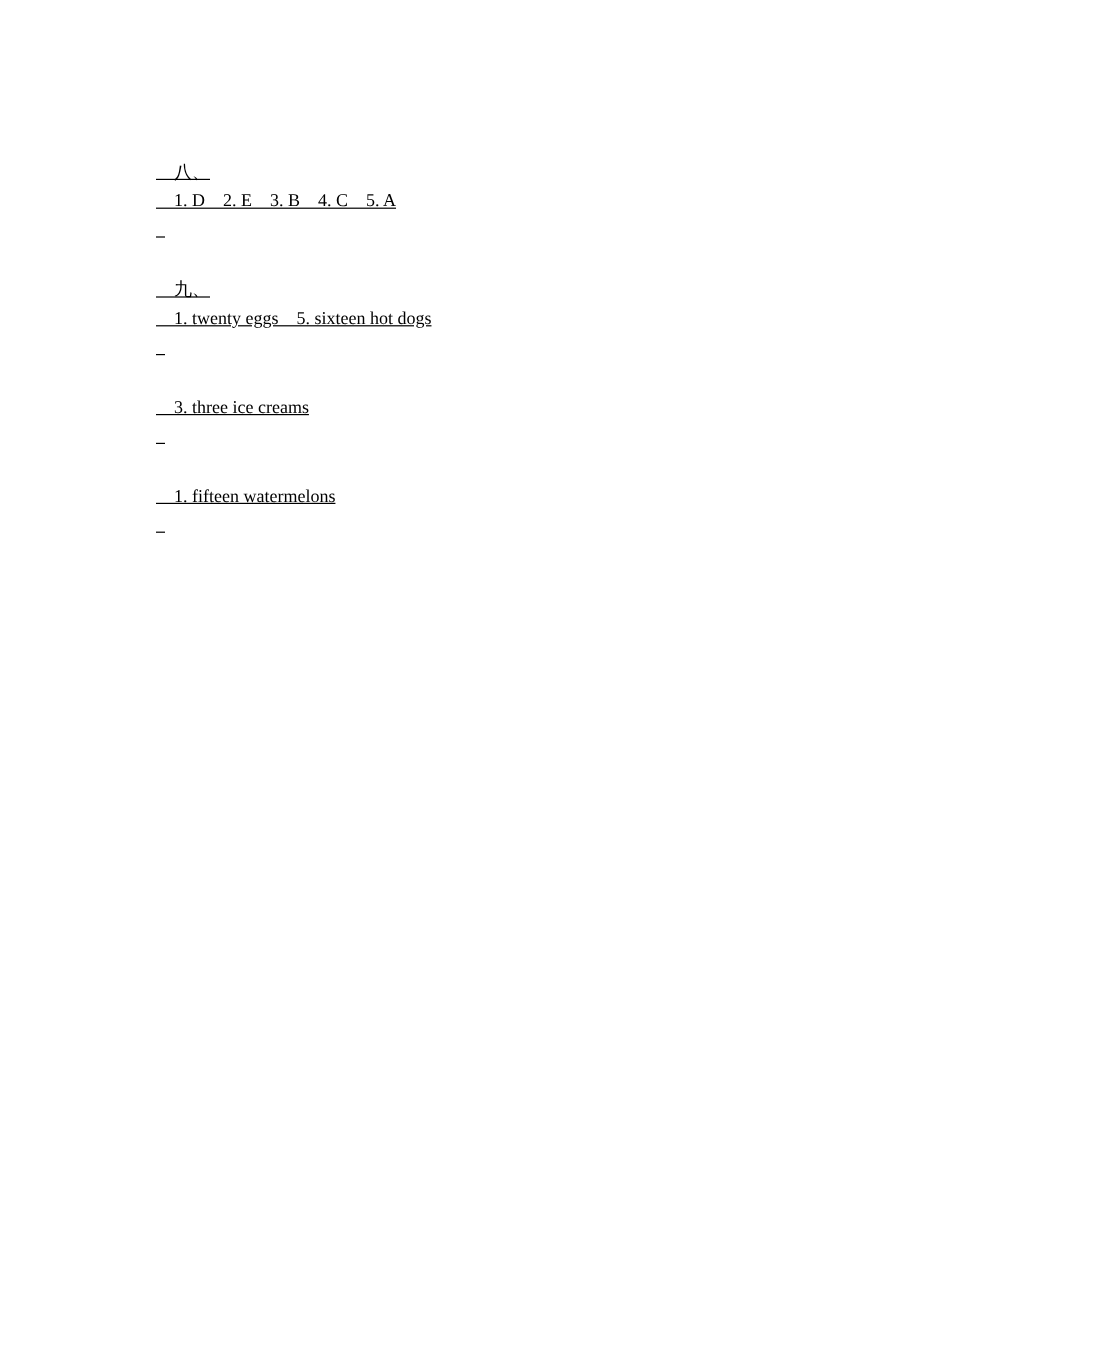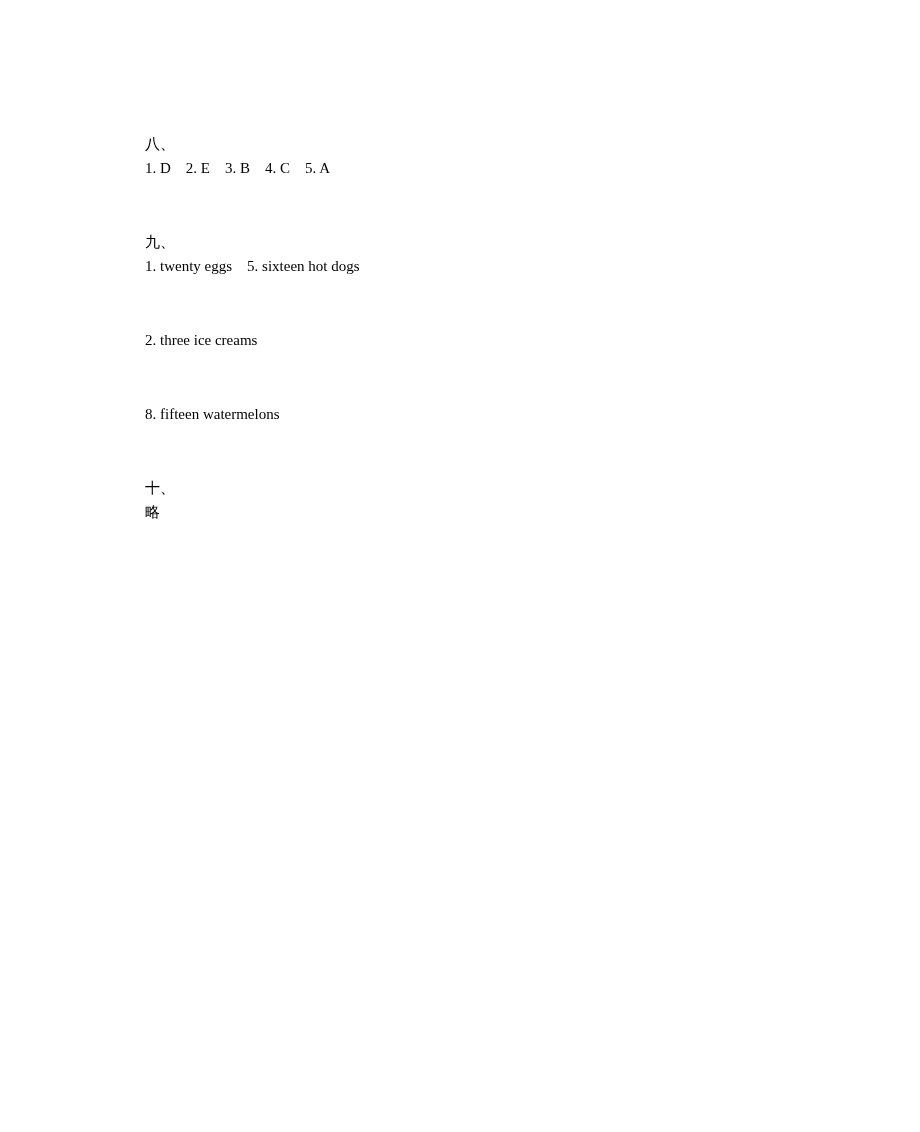--- a/index.html
+++ b/index.html
@@ -19,44 +19,41 @@
     }
 
     .content {
       padding-top: 108px;
       padding-left: 130px;
     }
 
     .line {
       margin-bottom: 2px;
       white-space: pre;
+      text-decoration: underline;
     }
   </style>
 </head>
 <body>
 
 <div class="content">
 
   <div class="line">
     <span>八、</span>
     <span>1. D    2. E    3. B    4. C    5. A</span>
   </div>
 
   <div class="line">
     <span>九、</span>
     <span>1. twenty eggs    5. sixteen hot dogs</span>
   </div>
 
   <div class="line">
-    <span>2. three ice creams</span>
+    <span>3. three ice creams</span>
   </div>
 
   <div class="line">
-    <span>8. fifteen watermelons</span>
+    <span>1. fifteen watermelons</span>
   </div>
 
 
-  <div class="line">
-    <span>十、</span>
-    <span>略</span>
-  </div>
 
 </div>
 
 </body></html>

